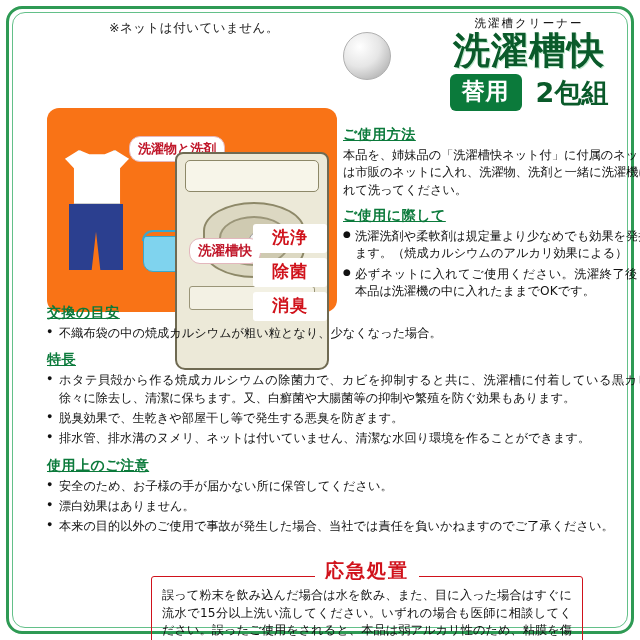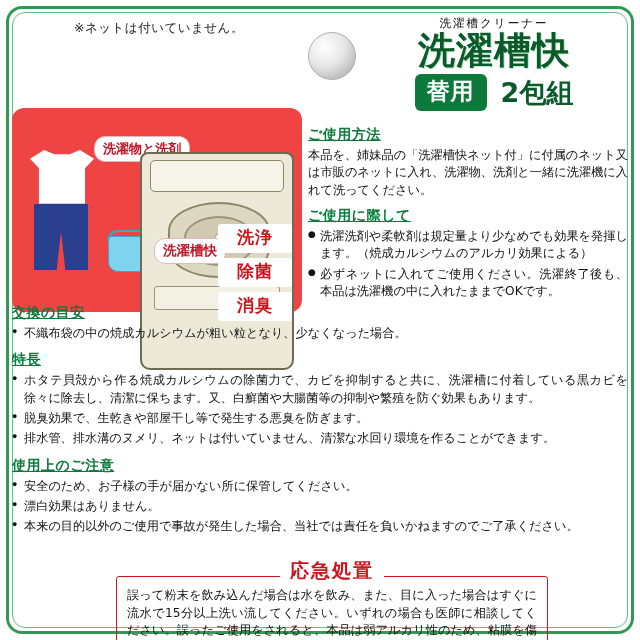--- a/index.html
+++ b/index.html
@@ -23,20 +23,21 @@
     box-sizing:border-box;
   }
   .frame:after{
     content:"";position:absolute;inset:3px;
     border:1px solid #63c089;
     border-radius:13px;
   }
   .inner{
     position:absolute;inset:12px;
     box-sizing:border-box;
+    margin-left:35px;
   }
 
   
   .top{
     position:absolute;left:0;top:0;width:616px;height:110px;
   }
   .net-note{
     position:absolute;left:62px;top:8px;
     font-size:12.5px;color:#222;letter-spacing:0.5px;
   }
@@ -68,21 +69,21 @@
   .tablet{
     position:absolute;left:296px;top:20px;
     width:46px;height:46px;border-radius:50%;
     background:radial-gradient(circle at 34% 30%,#ffffff 0%,#e6e6e6 45%,#b9b9b9 80%,#9a9a9a 100%);
     border:1px solid #b0b0b0;
   }
 
   
   .panel{
     position:absolute;left:0;top:14px;width:290px;height:204px;
-    background:#ef4444;
+    background:#f97316;
     border-radius:12px;
   }
   .panel-inner{position:absolute;inset:0;}
 
   
   .shirt{
     position:absolute;left:18px;top:42px;width:62px;height:52px;
     background:#ffffff;border:1px solid #cfcfcf;
     clip-path:polygon(22% 0,38% 8%,62% 8%,78% 0,100% 16%,86% 34%,86% 100%,14% 100%,14% 34%,0 16%);
   }

